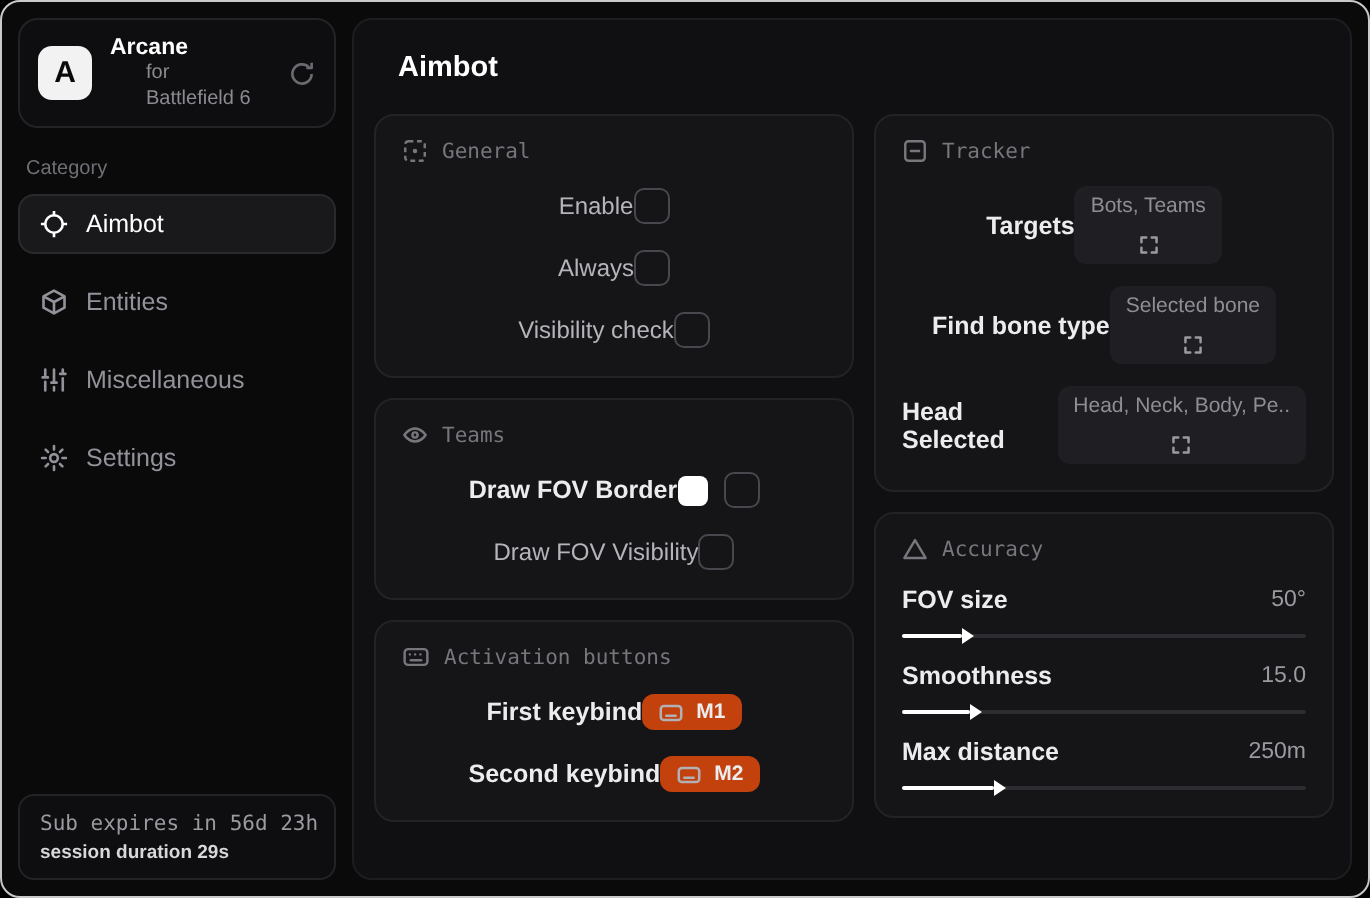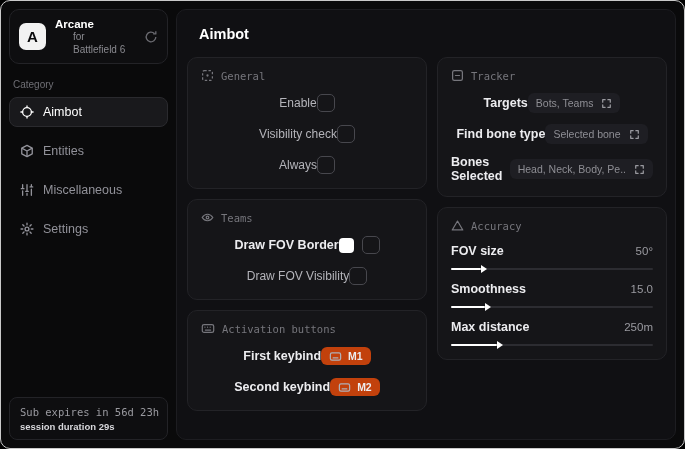--- a/index.html
+++ b/index.html
@@ -109,21 +109,21 @@
   .key-pill {
     display:flex; align-items:center; gap:6px;
     background:#c2410c; border-radius:6px;
     padding:3px 8px; cursor:pointer;
   }
   .key-pill .kicon { color:#b0b0b6; display:flex; align-items:center; }
   .key-pill .ktext { font-size:10.5px; font-weight:bold; color:#ececef; }
   .dd-pill {
     display:flex; align-items:center; gap:8px;
     background:#1e1e23; border-radius:6px;
-    padding:4px 8px; cursor:pointer; max-width:150px;
+    padding:4px 8px; cursor:pointer; max-width:150px;flex-direction:column;
   }
   .dd-value {
     font-size:10.5px; color:#8e8e94; white-space:nowrap;
     overflow:hidden; text-overflow:ellipsis;
   }
   .dd-pill .dicon { color:#9a9aa0; display:flex; align-items:center; flex:0 0 auto; }
   .slider-group { margin-top:12px; }
   .slider-head { display:flex; align-items:center; justify-content:space-between; }
   .slider-value { font-size:11.5px; color:#9a9aa0; }
   .slider-track {
@@ -230,25 +230,25 @@
                 <circle cx="8" cy="8" r="1.4" fill="currentColor" stroke="none"></circle>
               </svg>
             </span>
             <span>General</span>
           </div>
           <div class="row">
             <span class="row-label">Enable</span>
             <span class="checkbox"></span>
           </div>
           <div class="row">
+            <span class="row-label">Always</span>
+            <span class="checkbox"></span>
+          </div>
+          <div class="row">
             <span class="row-label">Visibility check</span>
-            <span class="checkbox"></span>
-          </div>
-          <div class="row">
-            <span class="row-label">Always</span>
             <span class="checkbox"></span>
           </div>
         </div>
 
         <div class="card">
           <div class="card-head">
             <span class="cicon">
               <svg width="13" height="13" viewBox="0 0 16 16" fill="none" stroke="currentColor" stroke-width="1.5">
                 <path d="M1.5 8s2.4-4 6.5-4 6.5 4 6.5 4-2.4 4-6.5 4S1.5 8 1.5 8z"></path>
                 <circle cx="8" cy="8" r="1.6"></circle>
@@ -334,21 +334,21 @@
             <span class="dd-pill">
               <span class="dd-value">Selected bone</span>
               <span class="dicon">
                 <svg width="11" height="11" viewBox="0 0 16 16" fill="none" stroke="currentColor" stroke-width="1.8" stroke-linecap="round" stroke-linejoin="round">
                   <path d="M6 2.5H2.5V6M10 13.5h3.5V10M13.5 6V2.5H10M2.5 10v3.5H6"></path>
                 </svg>
               </span>
             </span>
           </div>
           <div class="row">
-            <span class="row-label strong">Bones Selected</span>
+            <span class="row-label strong">Head Selected</span>
             <span class="dd-pill">
               <span class="dd-value">Head, Neck, Body, Pe..</span>
               <span class="dicon">
                 <svg width="11" height="11" viewBox="0 0 16 16" fill="none" stroke="currentColor" stroke-width="1.8" stroke-linecap="round" stroke-linejoin="round">
                   <path d="M6 2.5H2.5V6M10 13.5h3.5V10M13.5 6V2.5H10M2.5 10v3.5H6"></path>
                 </svg>
               </span>
             </span>
           </div>
         </div>

